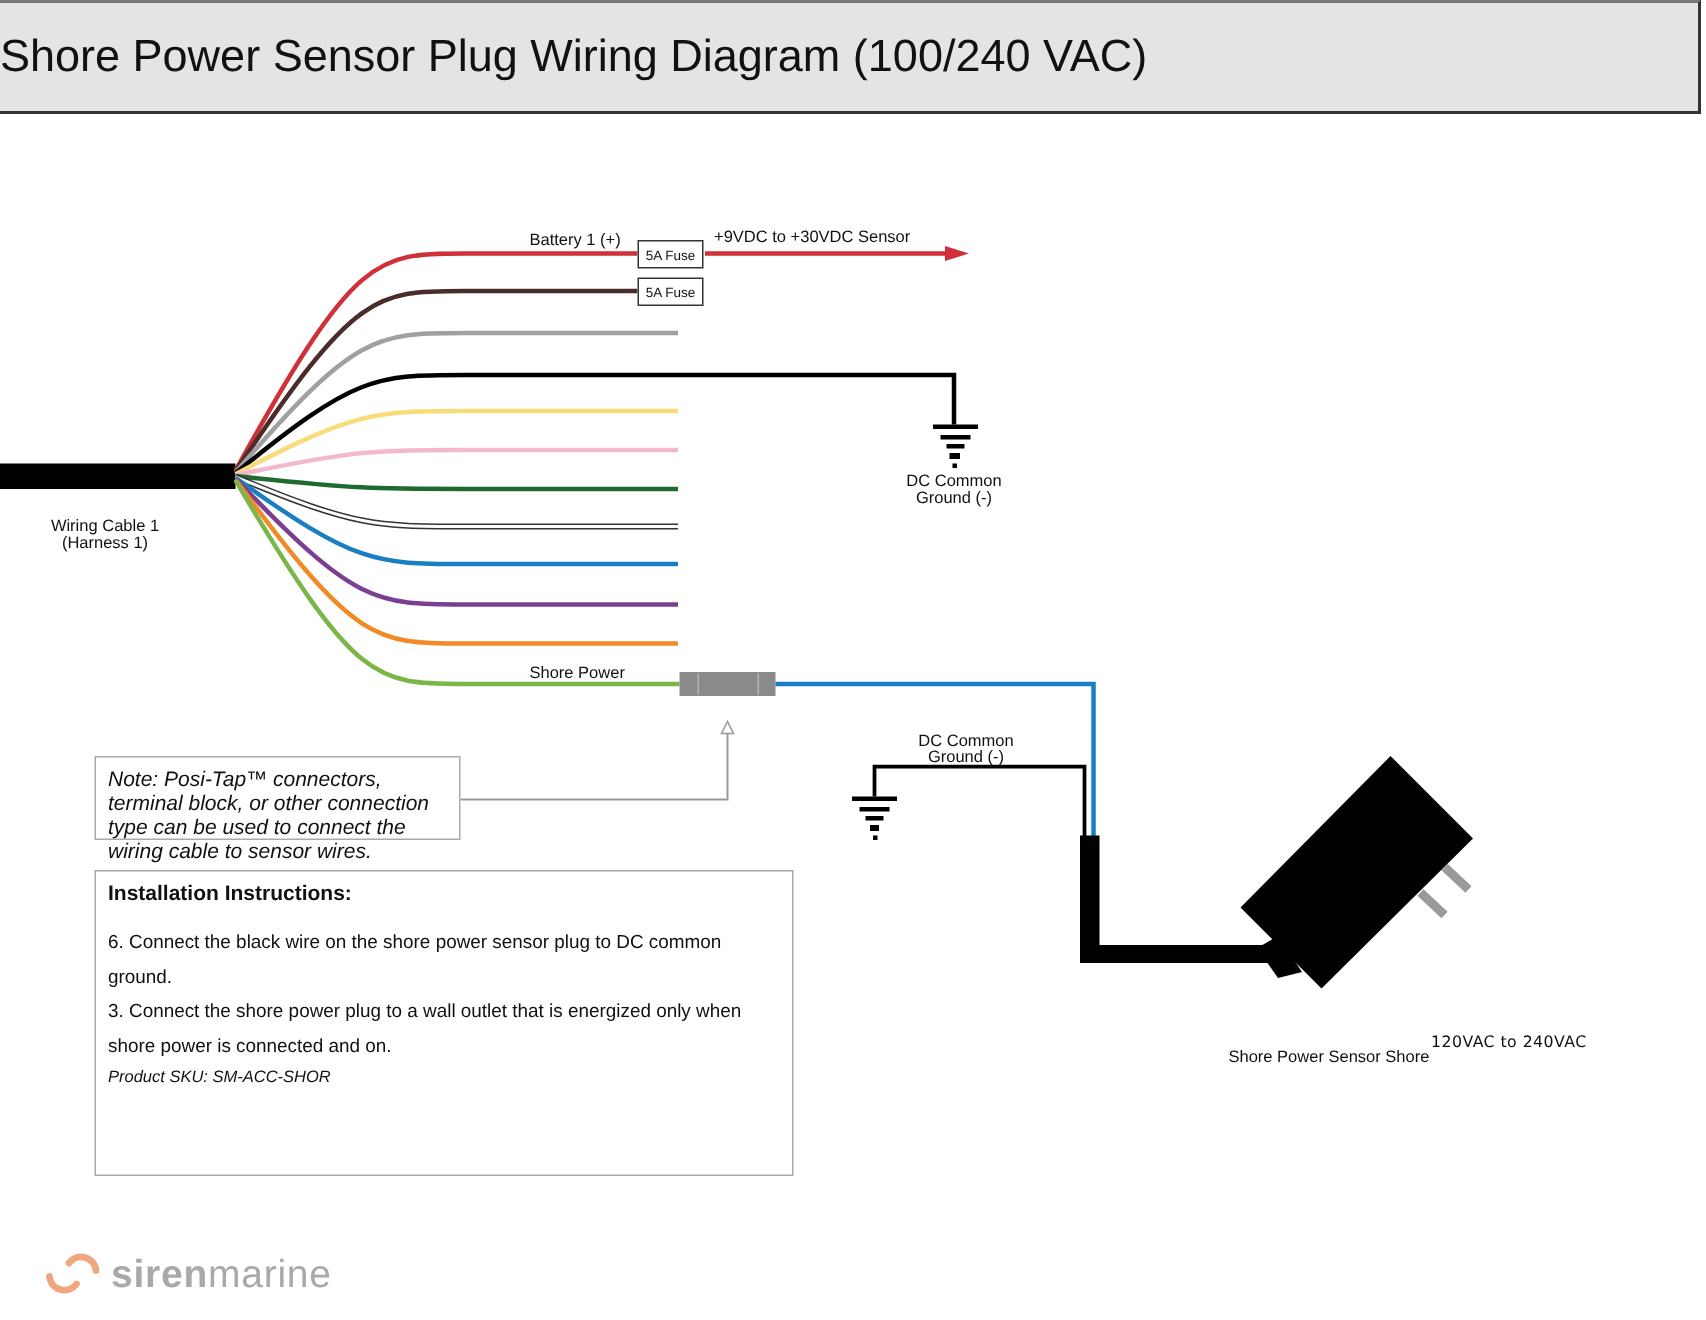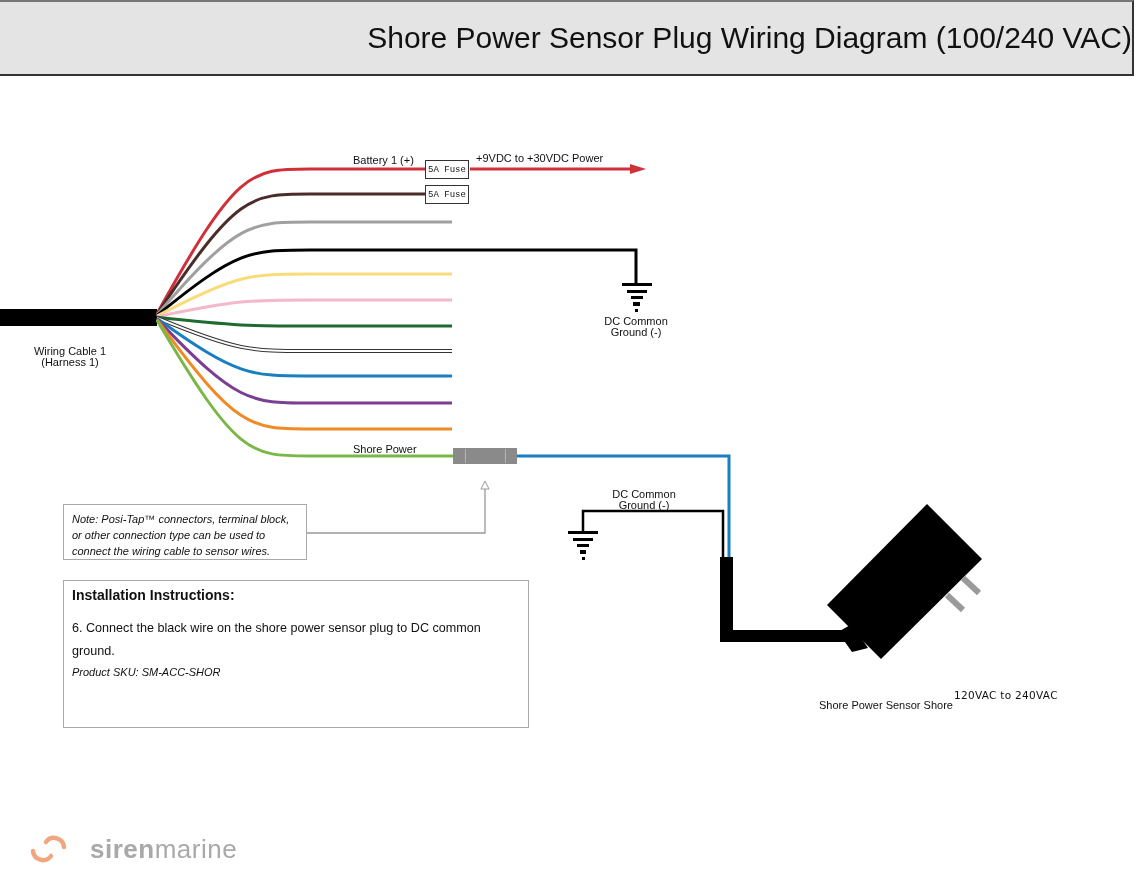--- a/index.html
+++ b/index.html
@@ -1,29 +1,29 @@
 <!DOCTYPE html>
 <html><head>
   <meta charset="utf-8">
   <style>
     html, body { margin: 0; padding: 0; background: #ffffff; }
     body { width: 1137px; height: 880px; position: relative; overflow: hidden; font-family: "Liberation Sans", sans-serif; color: #111; }
-    .header { position: absolute; left: 0; top: 0; width: 1134px; height: 76px; background: #e4e4e4; border-top: 2px solid #777; border-right: 2px solid #333; border-bottom: 2px solid #333; box-sizing: border-box; display: flex; align-items: center; justify-content: flex-end; }
+    .header { position: absolute; left: 0; top: 0; width: 1134px; height: 76px; background: #e4e4e4; border-top: 2px solid #777; border-right: 2px solid #333; border-bottom: 2px solid #333; box-sizing: border-box; display: flex; align-items: center; justify-content: flex-start; }
     .header h1 { margin: 0; font-weight: normal; font-size: 30px; color: #111; letter-spacing: 0; }
     svg.diagram { position: absolute; left: 0; top: 0; }
-    .note { position: absolute; left: 63px; top: 504px; width: 244px; height: 56px; border: 1px solid #aaa; box-sizing: border-box; padding: 6px 8px; font-size: 11px; font-style: italic; line-height: 16px; color: #111; }
-    .instr { position: absolute; left: 63px; top: 580px; width: 466px; height: 148px; border: 1px solid #aaa; box-sizing: border-box; padding: 6px 8px; }
+    .note { position: absolute; left: 63px; top: 504px; width: 244px; height: 56px; border: 1px solid #aaa; box-sizing: border-box; padding: 6px 8px; font-size: 14px; font-style: italic; line-height: 16px; color: #111; }
+    .instr { position: absolute; left: 63px; top: 580px; width: 466px; height: 204px; border: 1px solid #aaa; box-sizing: border-box; padding: 6px 8px; }
     .instr h2 { margin: 0 0 14px 0; font-size: 14px; font-weight: bold; }
     .instr p { margin: 0; font-size: 12.6px; line-height: 23px; }
     .instr .sku { font-size: 11px; font-style: italic; line-height: 18px; }
     .lbl { position: absolute; font-size: 11px; color: #111; white-space: nowrap; text-align: center; }
     .center { text-align: center; line-height: 11px; }
-    .fuse { position: absolute; width: 44px; height: 19px; border: 1px solid #333; background: #fff; box-sizing: border-box; font-size: 9px; display: flex; align-items: center; justify-content: center; font-family: Liberation Mono, monospace; }
+    .fuse { position: absolute; width: 44px; height: 19px; border: 1px solid #333; background: #fff; box-sizing: border-box; font-size: 9px; display: flex; align-items: center; justify-content: center; }
     .logo { position: absolute; left: 30px; top: 834px; display: flex; align-items: center; }
-    .logo .word { font-size: 26px; color: #a9a9a9; letter-spacing: 0.5px; margin-left: 24px; }
+    .logo .word { font-size: 26px; color: #a9a9a9; letter-spacing: 0.5px; margin-left: 8px; }
     .logo .word b { font-weight: bold; }
   </style>
 </head>
 <body>
 
 <div class="header">
   <h1>Shore Power Sensor Plug Wiring Diagram (100/240 VAC)</h1>
 </div>
 
 <svg class="diagram" width="1137" height="880" viewBox="0 0 1137 880">
@@ -92,21 +92,21 @@
     <path d="M46,842 A10,10 0 0 1 64,847"></path>
   </g>
 </svg>
 
 <div class="lbl center" style="left:20px; top:346px; width:100px;">
   <div>Wiring Cable 1</div>
   <div>(Harness 1)</div>
 </div>
 
 <div class="lbl" style="left:353px; top:154px;">Battery 1 (+)</div>
-<div class="lbl" style="left:476px; top:152px;">+9VDC to +30VDC Power</div>
+<div class="lbl" style="left:476px; top:152px;">+9VDC to +30VDC Sensor</div>
 <div class="fuse" style="left:425px; top:160px;">5A Fuse</div>
 <div class="fuse" style="left:425px; top:185px;">5A Fuse</div>
 
 <div class="lbl center" style="left:586px; top:316px; width:100px;">
   <div>DC Common</div>
   <div>Ground (-)</div>
 </div>
 
 <div class="lbl" style="left:353px; top:443px;">Shore Power</div>
 
@@ -116,19 +116,20 @@
 </div>
 
 <div class="note">Note: Posi-Tap™ connectors, terminal block, or other connection type can be used to connect the wiring cable to sensor wires.</div>
 
 <div class="lbl" style="left:954px; top:641px; font-size:11.5px; letter-spacing:0.3px; font-family:'DejaVu Sans', sans-serif; font-size:10.5px;margin-top:48px;">120VAC to 240VAC</div>
 <div class="lbl" style="left:819px; top:699px;">Shore Power Sensor Shore</div>
 
 <div class="instr">
   <h2>Installation Instructions:</h2>
   <p>6. Connect the black wire on the shore power sensor plug to DC common ground.</p>
+  <p>3. Connect the shore power plug to a wall outlet that is energized only when shore power is connected and on.</p>
   <div class="sku">Product SKU: SM-ACC-SHOR</div>
 </div>
 
 <div class="logo">
   <span style="width:36px; display:inline-block;"></span>
   <span class="word"><b>siren</b><span>marine</span></span>
 </div>
 
 </body></html>

